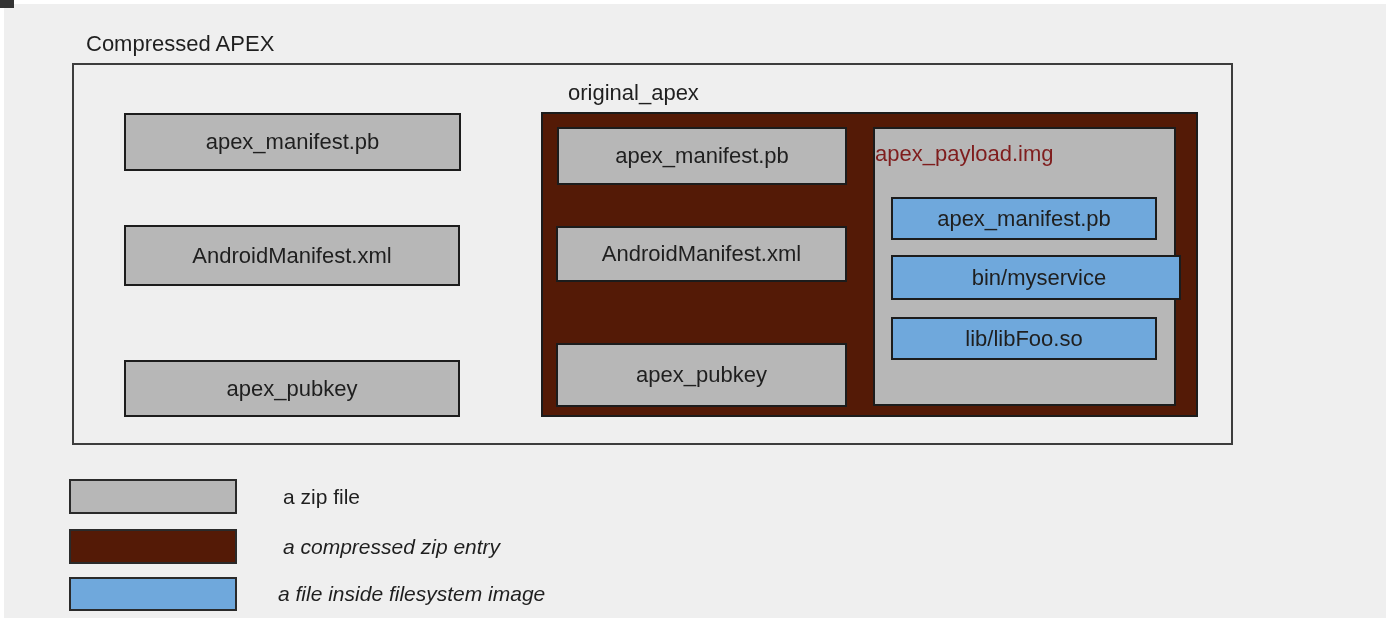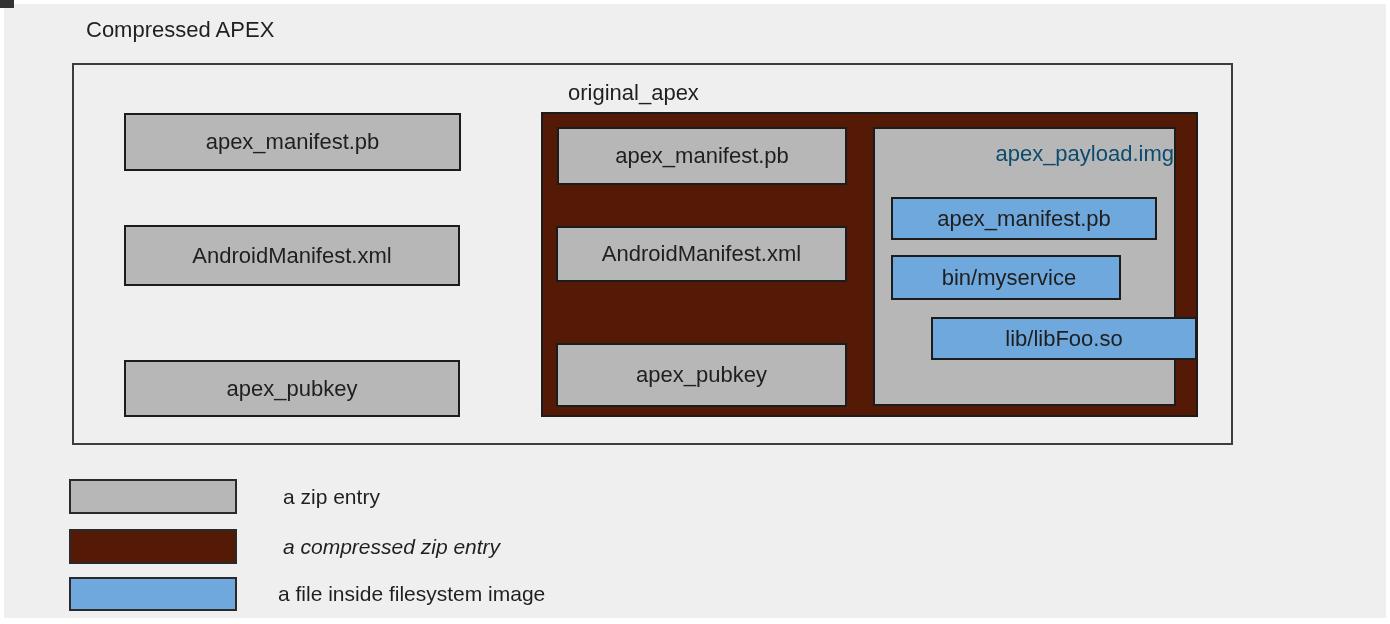--- a/index.html
+++ b/index.html
@@ -48,23 +48,23 @@
   }
   .payload-box {
     position: absolute;
     box-sizing: border-box;
     background: #b7b7b7;
     border: 2px solid #1c1c1c;
   }
   .payload-title {
     position: absolute;
     left: 0; right: 0; top: 12px;
-    text-align: right;
+    text-align: left;
     font-size: 22px;
-    color: #0c4a6e;
+    color: #7f1d1d;
   }
   .blue-box {
     background: #6fa8dc;
     border: 2px solid #1c1c1c;
   }
   .outer-box {
     position: absolute;
     box-sizing: border-box;
     border: 2px solid #3d3d3d;
     background: transparent;
@@ -88,21 +88,21 @@
     background: #333333;
   }
 </style>
 </head>
 <body>
 
 <div class="canvas"></div>
 
 <div class="corner-artifact"></div>
 
-<div class="free-label" style="left:86px; top:18px;text-align:right;">Compressed APEX</div>
+<div class="free-label" style="left:86px; top:32px;text-align:right;">Compressed APEX</div>
 
 <div class="outer-box" style="left:72px; top:63px; width:1161px; height:382px;"></div>
 
 <div class="entry-box gray-box" style="left:124px; top:113px; width:337px; height:58px;">
   <span>apex_manifest.pb</span>
 </div>
 <div class="entry-box gray-box" style="left:124px; top:225px; width:336px; height:61px;">
   <span>AndroidManifest.xml</span>
 </div>
 <div class="entry-box gray-box" style="left:124px; top:360px; width:336px; height:57px;">
@@ -123,27 +123,27 @@
   <span>apex_pubkey</span>
 </div>
 
 <div class="payload-box" style="left:873px; top:127px; width:303px; height:279px;">
   <div class="payload-title">apex_payload.img</div>
 </div>
 
 <div class="entry-box blue-box" style="left:891px; top:197px; width:266px; height:43px;">
   <span>apex_manifest.pb</span>
 </div>
-<div class="entry-box blue-box" style="left:891px; top:255px; width:230px; height:45px;padding-left:6px;">
+<div class="entry-box blue-box" style="left:891px; top:255px; width:290px; height:45px;padding-left:6px;">
   <span>bin/myservice</span>
 </div>
-<div class="entry-box blue-box" style="left:891px; top:317px; width:266px; height:43px;margin-left:40px;">
+<div class="entry-box blue-box" style="left:891px; top:317px; width:266px; height:43px;">
   <span>lib/libFoo.so</span>
 </div>
 
 <div class="legend-swatch gray-box" style="left:69px; top:479px; width:168px; height:35px;"></div>
-<div class="legend-label" style="left:283px; top:486px;">a zip entry</div>
+<div class="legend-label" style="left:283px; top:486px;">a zip file</div>
 
 <div class="legend-swatch" style="left:69px; top:529px; width:168px; height:35px; background:#541a06;"></div>
 <div class="legend-label" style="left:283px; top:536px;font-style:italic;">a compressed zip entry</div>
 
 <div class="legend-swatch" style="left:69px; top:577px; width:168px; height:34px; background:#6fa8dc;"></div>
-<div class="legend-label" style="left:278px; top:583px;">a file inside filesystem image</div>
+<div class="legend-label" style="left:278px; top:583px;font-style:italic;">a file inside filesystem image</div>
 
 </body></html>

